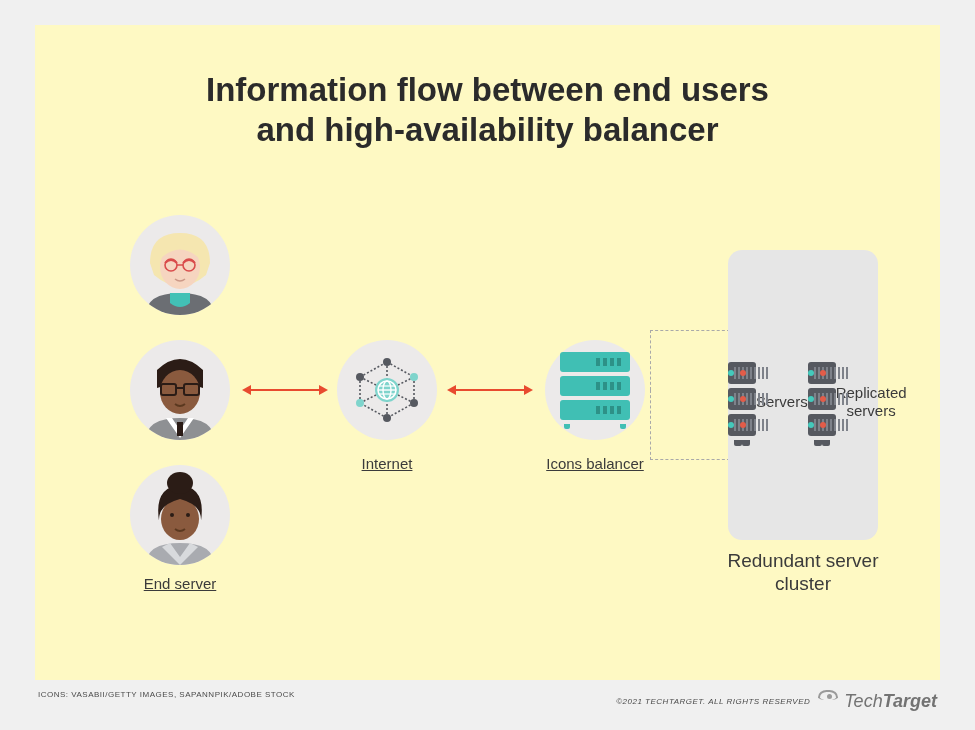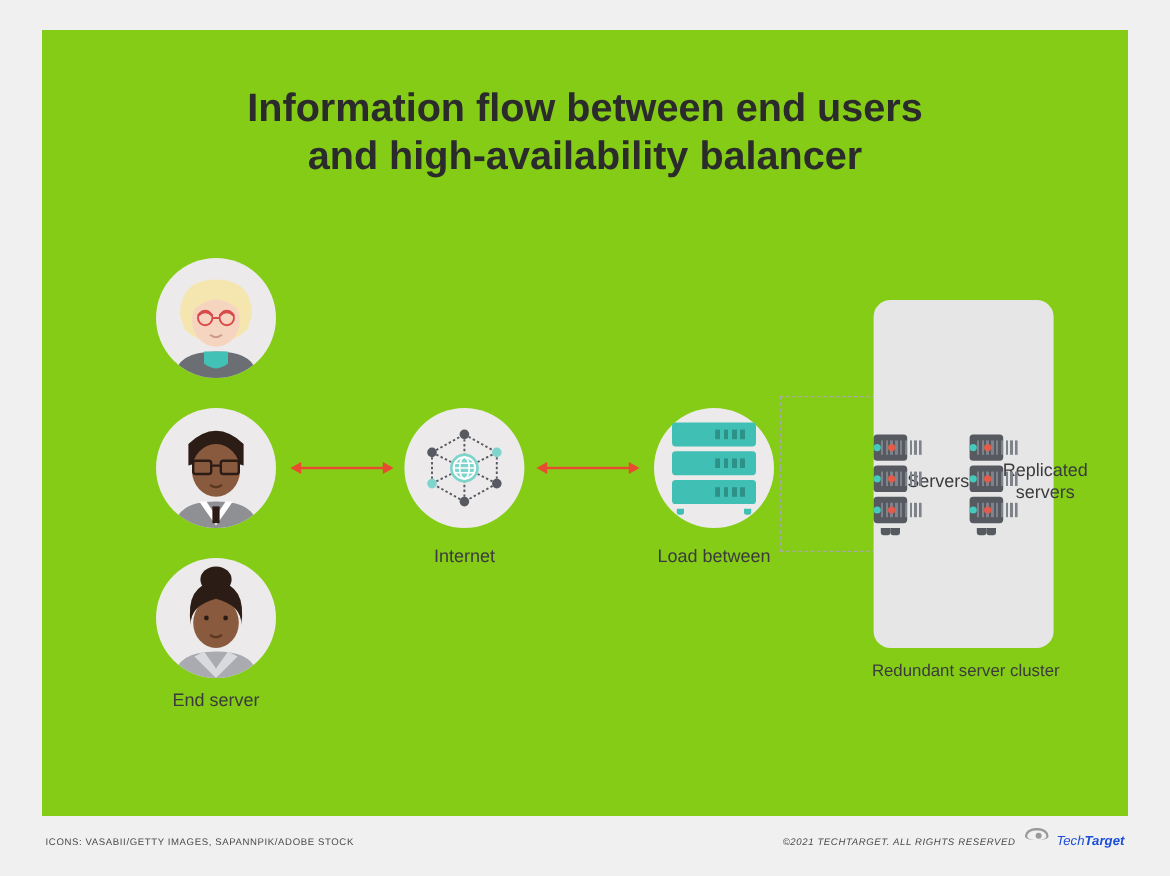--- a/index.html
+++ b/index.html
@@ -6,21 +6,21 @@
   body {
     background: #f0f0f0;
     font-family: -apple-system, BlinkMacSystemFont, "Segoe UI", Arial, sans-serif;
     width: 975px;
     height: 730px;
     display: flex;
     flex-direction: column;
     padding: 0;
   }
   .canvas {
-    background: #84cc16;
+    background: #fef9c3;
     margin: 25px 35px 10px 35px;
     height: 714px;
     position: relative;
   }
   .title {
     text-align: center;
     font-size: 33px;
     font-weight: 700;
     color: #2b2b2b;
     line-height: 1.22;
@@ -41,20 +41,21 @@
     background: #eceaea;
     overflow: hidden;
   }
   .label {
     position: absolute;
     font-size: 15px;
     color: #3b3b3b;
     text-align: center;
     width: 140px;
     line-height: 1.25;
+    text-decoration: underline;
   }
 
   
   .node-circle {
     position: absolute;
     width: 100px;
     height: 100px;
     border-radius: 50%;
     background: #eceaea;
     display: flex;
@@ -85,21 +86,21 @@
     background: #e6e6e6;
     border-radius: 14px;
     width: 150px;
     height: 290px;
     display: flex;
     flex-direction: row;
     align-items: center;
     padding-top: 18px;
   }
   .cluster-label { font-size: 15px; color: #3b3b3b; text-align:center; line-height:1.2; margin-top:6px; margin-bottom:10px;}
-  .cluster-outer-label { position:absolute; font-size:14px; color:#3b3b3b; text-align:right; width:160px; line-height:1.2;}
+  .cluster-outer-label { position:absolute; font-size:19px; color:#3b3b3b; text-align:center; width:160px; line-height:1.2;}
 
   
   .rack { width: 84px; }
   .rack-unit {
     background: #565960;
     height: 22px;
     border-radius: 3px;
     margin-bottom: 4px;
     position: relative;
   }
@@ -126,29 +127,29 @@
     width:28px; height:8px;
     background: repeating-linear-gradient(to right,#2d9187 0 4px, transparent 4px 7px);
   }
   .lb-foot { display:flex; justify-content:space-between; padding:0 4px;}
   .lb-foot span{ width:6px;height:5px;background:#40bfb4;border-radius:0 0 2px 2px;}
 
   
   .footer {
     display:flex;
     justify-content: space-between;
-    align-items: center;
+    align-items: flex-start;
     padding: 0 38px 18px 38px;
     font-size: 8px;
     letter-spacing: .5px;
     color:#4a4a4a;
     text-transform: uppercase;
   }
   .footer .right { display:flex; align-items:center; gap:8px;font-style:italic;}
-  .tt-logo { font-size:11px; color:#1d4ed8; font-weight:400; letter-spacing:0; text-transform:none;}
+  .tt-logo { font-size:18px; color:#737373; font-weight:400; letter-spacing:0; text-transform:none;}
   .tt-logo b { font-weight:700;}
   .tt-eye {
     width:20px; height:10px;
     border:2px solid #9a9a9a;
     border-radius: 60% 60% 60% 60% / 100% 100% 40% 40%;
     border-bottom:none;
     position:relative;
     margin-bottom: 12px;
     margin-right:-2px;
   }
@@ -254,21 +255,21 @@
       <div class="lb">
         <div class="lb-unit"></div>
         <div class="lb-unit"></div>
         <div class="lb-unit"></div>
         <div class="lb-foot">
             <span></span>
             <span></span>
           </div>
       </div>
     </div>
-    <div class="label" style="left:490px; top:255px;">Load between</div>
+    <div class="label" style="left:490px; top:255px;">Icons balancer</div>
 
     <div class="dashpath" style="left:615px; top:130px; width:80px; height:60px; border-right:none; border-bottom:none;"></div>
     <div class="dashpath" style="left:615px; top:190px; width:80px; height:70px; border-right:none; border-top:none;"></div>
 
     <div class="cluster" style="left:693px; top:50px;">
       <div class="rack">
         <div class="rack-unit">
             <span class="rack-dot g"></span>
             <span class="rack-dot r"></span>
           </div>

